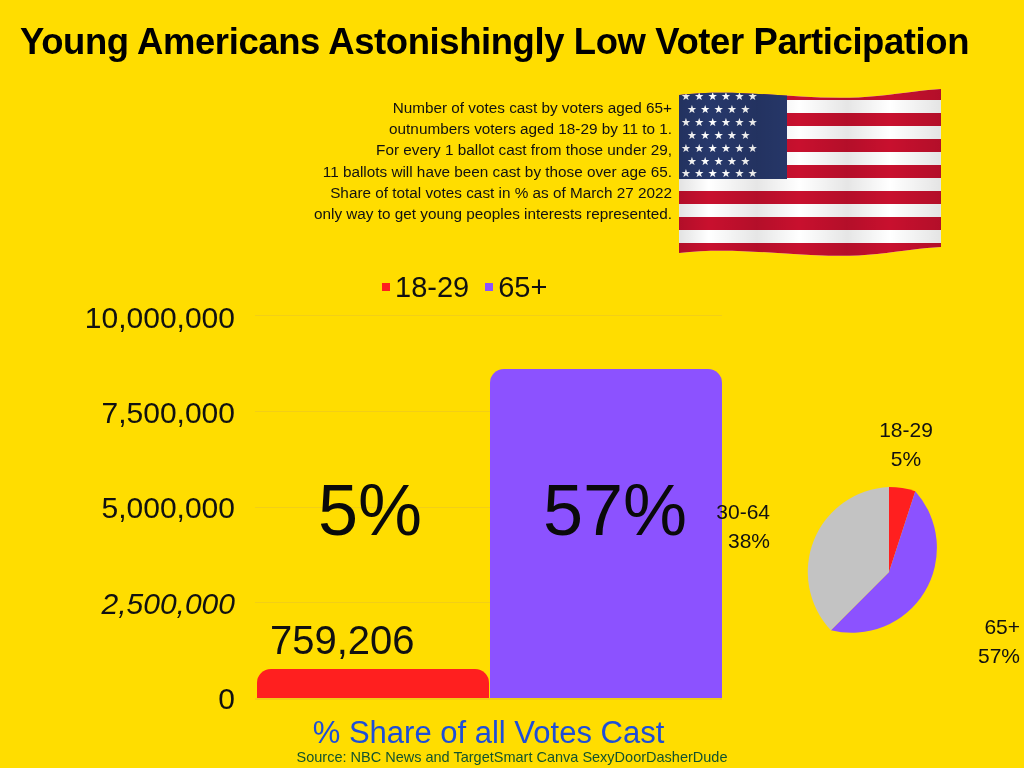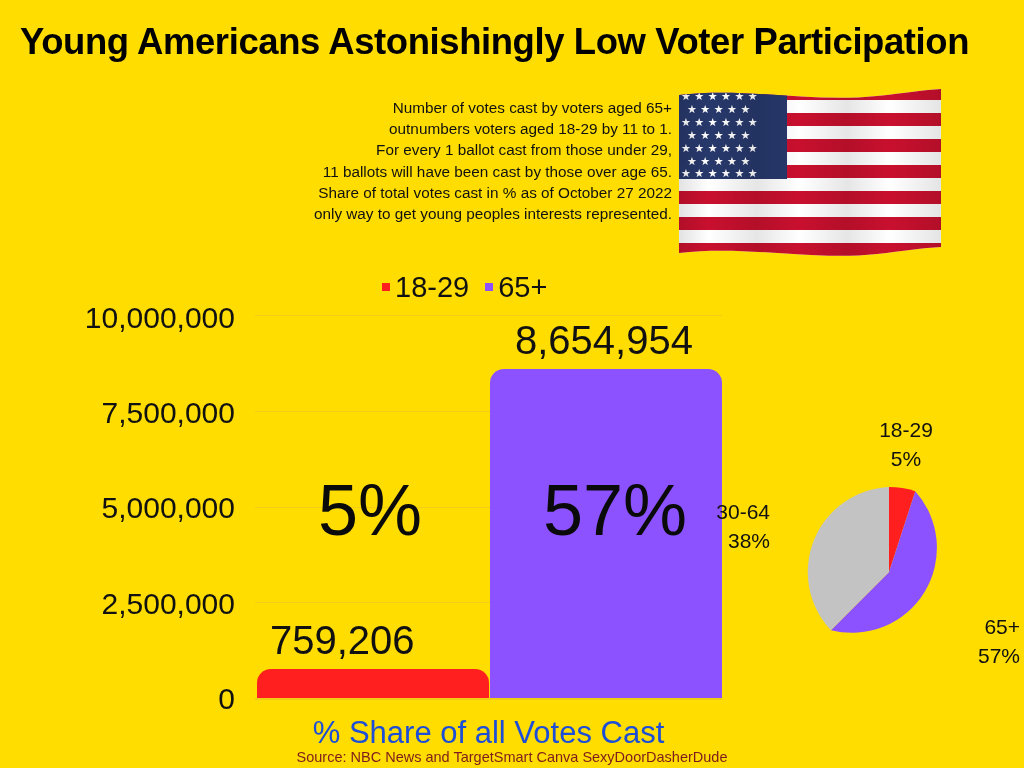--- a/index.html
+++ b/index.html
@@ -196,21 +196,21 @@
 
   
   .source {
     position: absolute;
     left: 0;
     top: 749px;
     width: 1024px;
     text-align: center;
     font-size: 14.5px;
     line-height: 17px;
-    color: #7f1d1d;
+    color: #14532d;
   }
 
   
   .pie-wrap {
     position: absolute;
     left: 804px;
     top: 487px;
     width: 170px;
     height: 170px;
   }
@@ -248,21 +248,21 @@
 
 <div id="infographic">
 
   <div class="title">Young Americans Astonishingly Low Voter Participation</div>
 
   <div class="intro">
     <span class="intro-line">Number of votes cast by voters aged 65+</span>
     <span class="intro-line">outnumbers voters aged 18-29 by 11 to 1.</span>
     <span class="intro-line">For every 1 ballot cast from those under 29,</span>
     <span class="intro-line"> 11 ballots will have been cast by those over age 65.</span>
-    <span class="intro-line">Share of total votes cast in % as of October 27 2022</span>
+    <span class="intro-line">Share of total votes cast in % as of March 27 2022</span>
     <span class="intro-line">only way to get young peoples interests represented.</span>
   </div>
 
   <div class="flag-wrap">
     <svg viewBox="0 0 266 170" preserveAspectRatio="none">
       <defs>
         <clipPath id="flagclip">
           <path d="M2,8 C70,0 135,16 200,9 C228,6 248,3 264,2 L264,160 C246,161 226,164 200,167 C135,174 70,158 2,166 Z"></path>
         </clipPath>
         <linearGradient id="wave" x1="0" y1="0" x2="1" y2="0">
@@ -311,35 +311,34 @@
       <span class="legend-label">65+</span>
     </div>
   </div>
 
   <div class="chart">
 
     <div class="y-axis">
       <div class="y-tick" style="top:18px;">10,000,000</div>
       <div class="y-tick" style="top:113px;">7,500,000</div>
       <div class="y-tick" style="top:208px;">5,000,000</div>
-      <div class="y-tick" style="top:304px;">2,500,000</div>
+      <div class="y-tick" style="top:304px;font-style:italic;">2,500,000</div>
       <div class="y-tick" style="top:399px;">0</div>
     </div>
 
     <div class="gridline" style="top:15px;"></div>
     <div class="gridline" style="top:111px;"></div>
     <div class="gridline" style="top:207px;"></div>
     <div class="gridline" style="top:302px;"></div>
     <div class="baseline"></div>
 
     <div class="bar bar-red"></div>
     <div class="bar bar-purple"></div>
 
     <div class="bar-value value-red">759,206</div>
-    <div class="bar-value value-purple">8,654,954</div>
 
     <div class="bar-pct pct-red">5%</div>
     <div class="bar-pct pct-purple">57%</div>
 
     <div class="x-axis-title">% Share of all Votes Cast</div>
   </div>
 
   <div class="pie-wrap">
     <svg viewBox="0 0 170 170">
 

